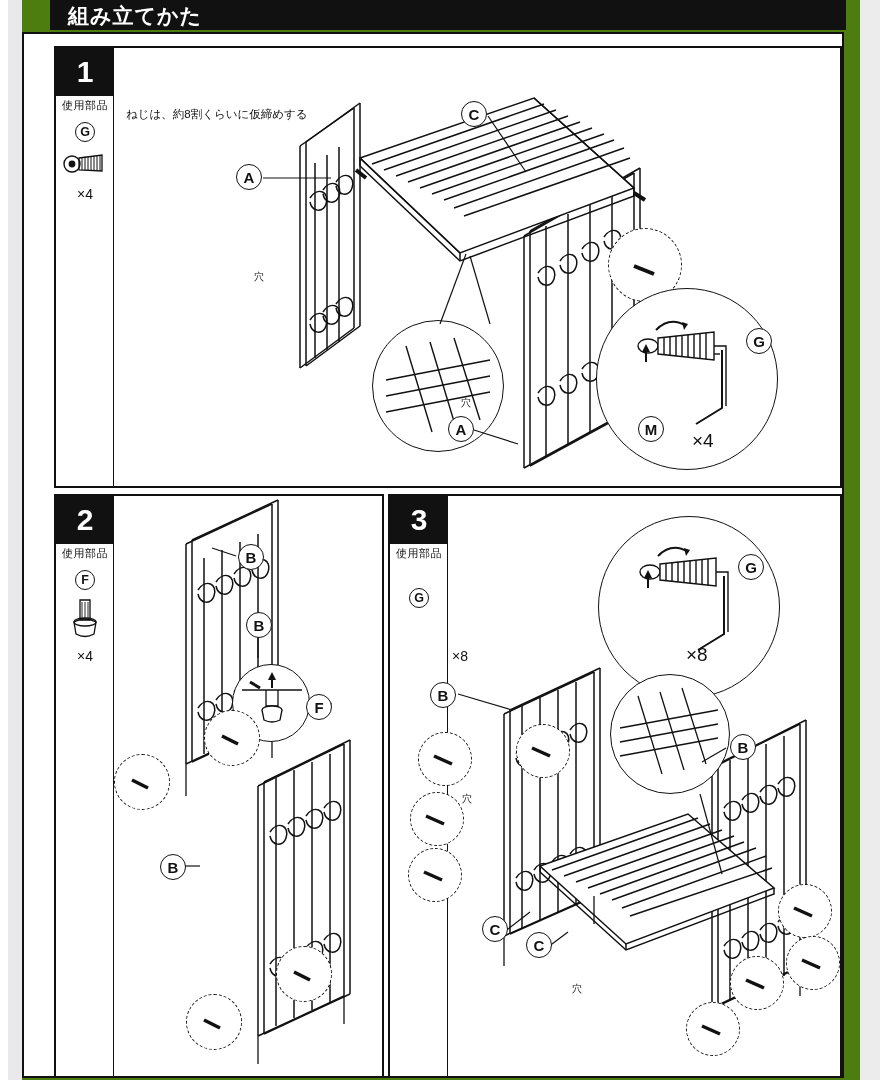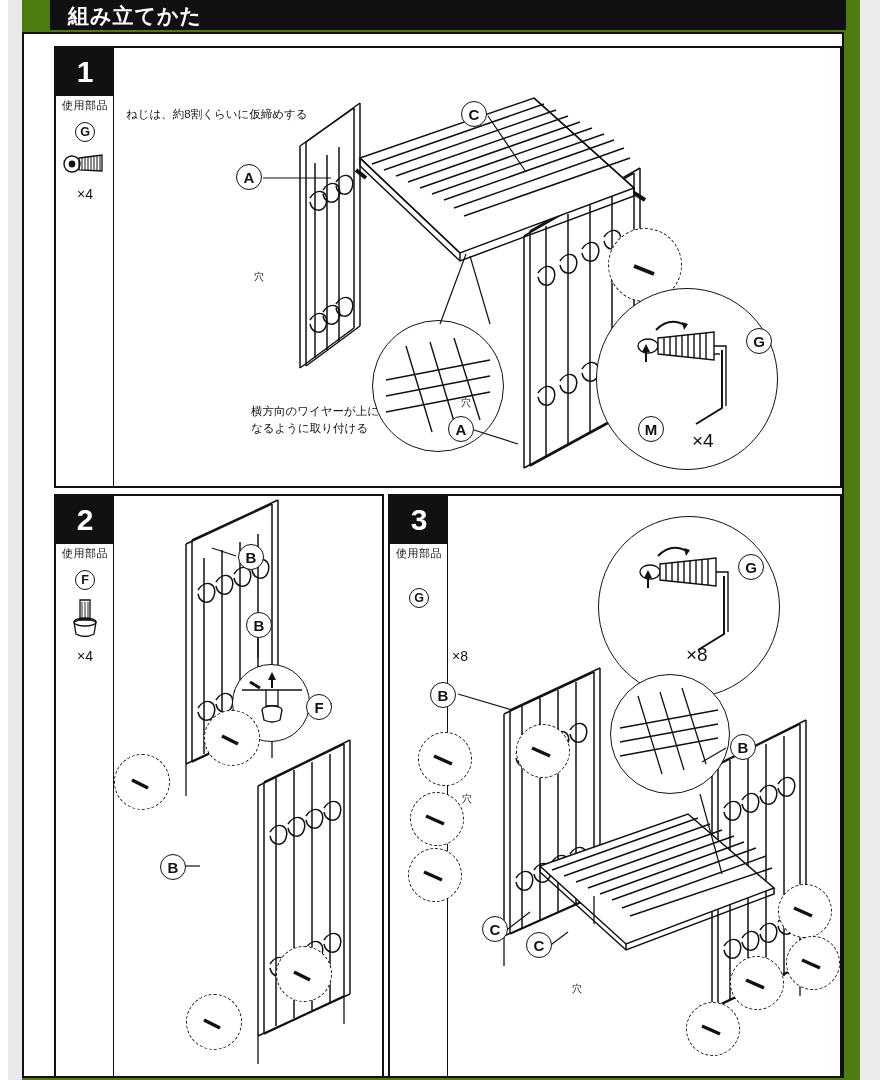--- a/index.html
+++ b/index.html
@@ -136,24 +136,20 @@
         <path d="M34 26 L60 112 M58 22 L84 108 M82 18 L108 100"></path>
       </g>
     </svg>
     <svg width="140" height="120" style="left:330px;top:200px;">
       <g class="ln" stroke-width="1.2">
         <path d="M80 6 L54 76"></path>
         <path d="M84 8 L104 76"></path>
       </g>
     </svg>
 
-    <div class="note" style="left:195px;top:355px;width:160px;">
-      <span>横方向のワイヤーが上に</span><br>
-      <span>なるように取り付ける</span>
-    </div>
 
     <div class="hole" style="left:198px;top:222px;">穴</div>
     <div class="hole" style="left:405px;top:348px;">穴</div>
 
     <div class="cl" style="left:180px;top:116px;">A</div>
     <div class="cl" style="left:405px;top:53px;">C</div>
     <div class="cl" style="left:392px;top:368px;">A</div>
 
     <svg width="240" height="70" style="left:205px;top:118px;">
       <path class="ln" stroke-width="1.2" d="M2 12 L70 12"></path>

